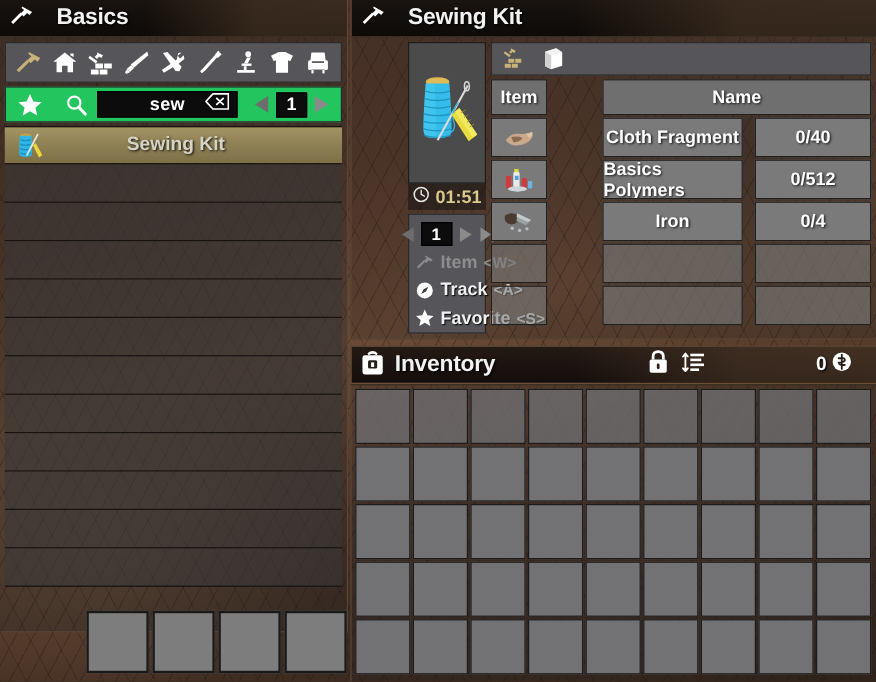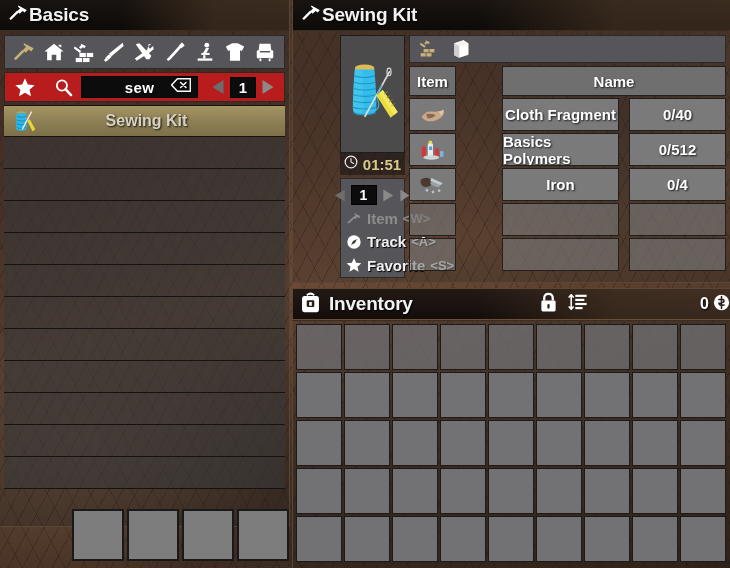--- a/index.html
+++ b/index.html
@@ -28,21 +28,21 @@
 
   
   .window { position: absolute; }
   .titlebar {
     height: 30px;
     background: linear-gradient(180deg, #191410 0%, #120e0b 55%, #0d0a08 100%);
     border: 1px solid #5a4636;
     border-bottom: none;
     display: flex; align-items: center;
     padding-left: 7px;
-    gap: 0;
+    gap: 18px;
     position: relative;
     overflow: hidden;
   }
   .titlebar::after {
     content: "";
     position: absolute; right: 0; top: 0; bottom: 0; width: 58%;
     background: linear-gradient(90deg, rgba(0,0,0,0) 0%, rgba(82,60,42,0.55) 55%, rgba(120,88,60,0.35) 100%);
     pointer-events: none;
   }
   .title-text {
@@ -75,21 +75,21 @@
   .cat-icon {
     width: 26px; height: 26px;
     display: flex; align-items: center; justify-content: center;
     cursor: pointer;
   }
   .cat-icon svg { display: block; }
 
   .search-bar {
     margin-top: 3px;
     height: 30px;
-    background: #b91c1c;
+    background: #22c55e;
     border: 1px solid #2a2a2c;
     display: flex; align-items: center;
     gap: 0;
   }
   .fav-star { width: 40px; display: flex; align-items: center; justify-content: center; cursor: pointer; }
   .mag { width: 36px; display: flex; align-items: center; justify-content: center; cursor: pointer; }
   .search-field {
     flex: 1;
     height: 22px;
     margin-right: 4px;
@@ -236,21 +236,21 @@
   .cell.blank { background: rgba(122,122,122,0.62); }
 
   
   #inv-window { left: 292px; top: 288px; width: 438px; }
   #inv-window .titlebar {
     border-right: none;
     height: 32px;
     background: linear-gradient(180deg, #241a14 0%, #1a1210 60%, #130d0a 100%);
     border-bottom: 1px solid #6b4e36;
   }
-  .inv-title-row { display: flex; align-items: center; width: 100%; z-index: 2; padding-right: 0; gap: 8px; }
+  .inv-title-row { display: flex; align-items: center; width: 100%; z-index: 2; padding-right: 20px; gap: 8px; }
   .inv-tools { display: flex; align-items: center; gap: 10px; margin-left: 118px; }
   .inv-money { margin-left: auto; display: flex; align-items: center; gap: 4px; }
   .inv-money-val { color: #fff; font-size: 16px; font-weight: bold; text-shadow: 1px 1px 2px #000; }
 
   #inv-body {
     border-right: none; border-left: 1px solid #5a4636;
     border-bottom: none;
     height: 248px;
     padding: 3px 4px 0 3px;
     background: rgba(30,30,30,0.18);

